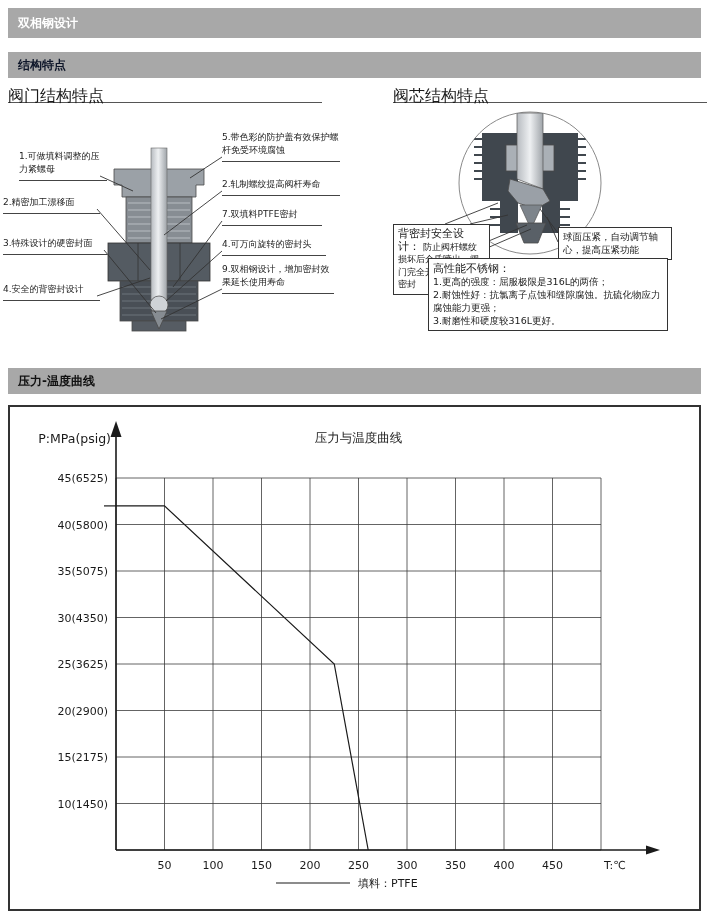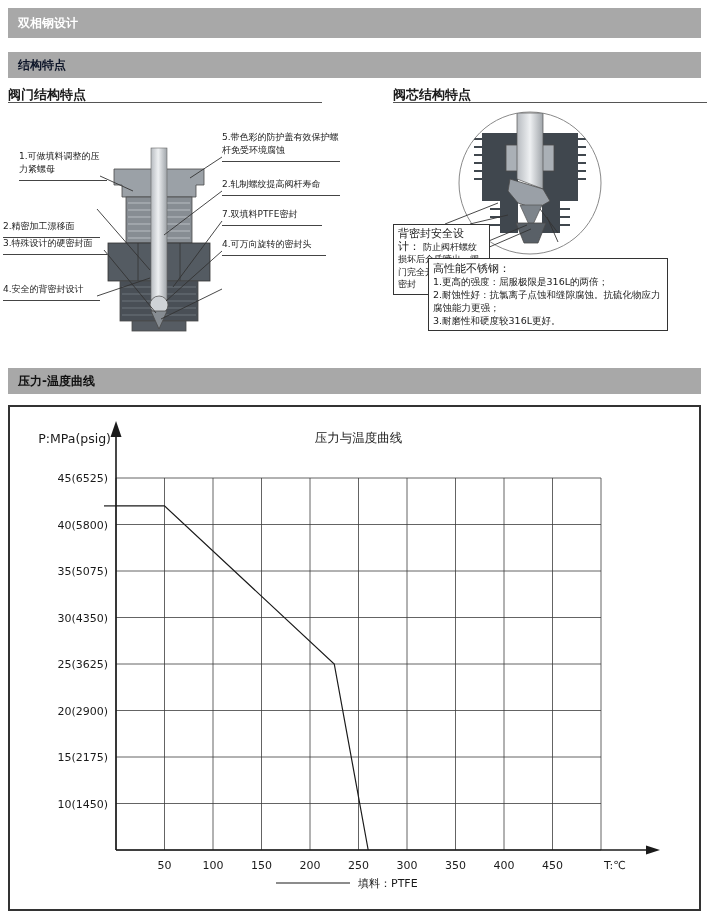--- a/index.html
+++ b/index.html
@@ -3,29 +3,29 @@
 <meta charset="utf-8">
 <style>
   html,body{margin:0;padding:0;background:#fff;}
   .page{position:relative;width:709px;height:917px;background:#fff;overflow:hidden;
         font-family:"DejaVu Sans","Liberation Sans",sans-serif;color:#1a1a1a;}
   .secbar{position:absolute;left:8px;width:693px;background:#a8a8a8;
           font-weight:bold;font-size:12px;display:flex;align-items:center;padding-left:10px;box-sizing:border-box;}
   .bar-overview{top:8px;height:30px;color:#ffffff;}
   .bar-structure{top:52px;height:26px;color:#0f172a;}
   .bar-curve{top:368px;height:26px;color:#111;}
-  .colhead{position:absolute;top:86px;height:16px;font-size:13px;font-weight:bold;
+  .colhead{position:absolute;top:86px;height:16px;font-size:16px;font-weight:normal;
            border-bottom:1.5px solid #555;}
   .colhead.left{left:8px;width:314px;}
   .colhead.right{left:393px;width:314px;}
   .diagram-svg{position:absolute;}
   .ann{position:absolute;font-size:9px;line-height:13px;color:#222;
        border-bottom:1px solid #444;padding-bottom:4px;}
   .a1{left:3px;top:150px;width:88px;margin-left:16px;}
-  .a2{left:3px;top:196px;width:97px;margin-top:24px;}
+  .a2{left:3px;top:196px;width:97px;}
   .a3{left:3px;top:237px;width:104px;}
   .a4{left:3px;top:283px;width:97px;}
   .a5{left:222px;top:131px;width:118px;}
   .a6{left:222px;top:178px;width:118px;}
   .a7{left:222px;top:208px;width:100px;}
   .a8{left:222px;top:238px;width:104px;}
   .a9{left:222px;top:263px;width:112px;}
   .callout{position:absolute;background:#fff;border:1px solid #333;
            font-size:9px;line-height:12.5px;padding:3px 4px;box-sizing:border-box;}
   .box-backseal{left:393px;top:224px;width:97px;}
@@ -110,20 +110,21 @@
   </svg>
 
   <div class="ann a1">1.可做填料调整的压力紧螺母</div>
   <div class="ann a2">2.精密加工漂移面</div>
   <div class="ann a3">3.特殊设计的硬密封面</div>
   <div class="ann a4">4.安全的背密封设计</div>
   <div class="ann a5">5.带色彩的防护盖有效保护螺杆免受环境腐蚀</div>
   <div class="ann a6">2.轧制螺纹提高阀杆寿命</div>
   <div class="ann a7">7.双填料PTFE密封</div>
   <div class="ann a8">4.可万向旋转的密封头</div>
+  <div class="ann a9">9.双相钢设计，增加密封效果延长使用寿命</div>
 
   <svg class="diagram-svg" style="left:390px;top:105px;" width="319" height="252" viewBox="0 0 319 252">
     <defs>
       <clipPath id="coreclip">
           <circle cx="140" cy="78" r="71"></circle>
         </clipPath>
       <linearGradient id="stemg2" x1="0" y1="0" x2="1" y2="0">
         <stop offset="0" stop-color="#b7bbc0"></stop>
           <stop offset="0.5" stop-color="#eef0f2"></stop>
         <stop offset="1" stop-color="#9fa4a9"></stop>
@@ -167,20 +168,21 @@
       <line x1="168" y1="137" x2="157" y2="112"></line>
       <line x1="58" y1="153" x2="137" y2="120"></line>
       <line x1="74" y1="153" x2="141" y2="124"></line>
     </g>
   </svg>
 
   <div class="callout box-backseal">
     <span class="bt">背密封安全设计：</span>
     <span>防止阀杆螺纹损坏后介质喷出。阀门完全开启时起辅助密封</span>
   </div>
+  <div class="callout box-sphere">球面压紧，自动调节轴心，提高压紧功能</div>
   <div class="callout box-steel">
     <div class="bt">高性能不锈钢：</div>
     <div>1.更高的强度：屈服极限是316L的两倍；</div>
     <div>2.耐蚀性好：抗氯离子点蚀和缝隙腐蚀。抗硫化物应力腐蚀能力更强；</div>
     <div>3.耐磨性和硬度较316L更好。</div>
   </div>
 
   <div class="secbar bar-curve">压力-温度曲线</div>
 
   <div class="chartbox">

